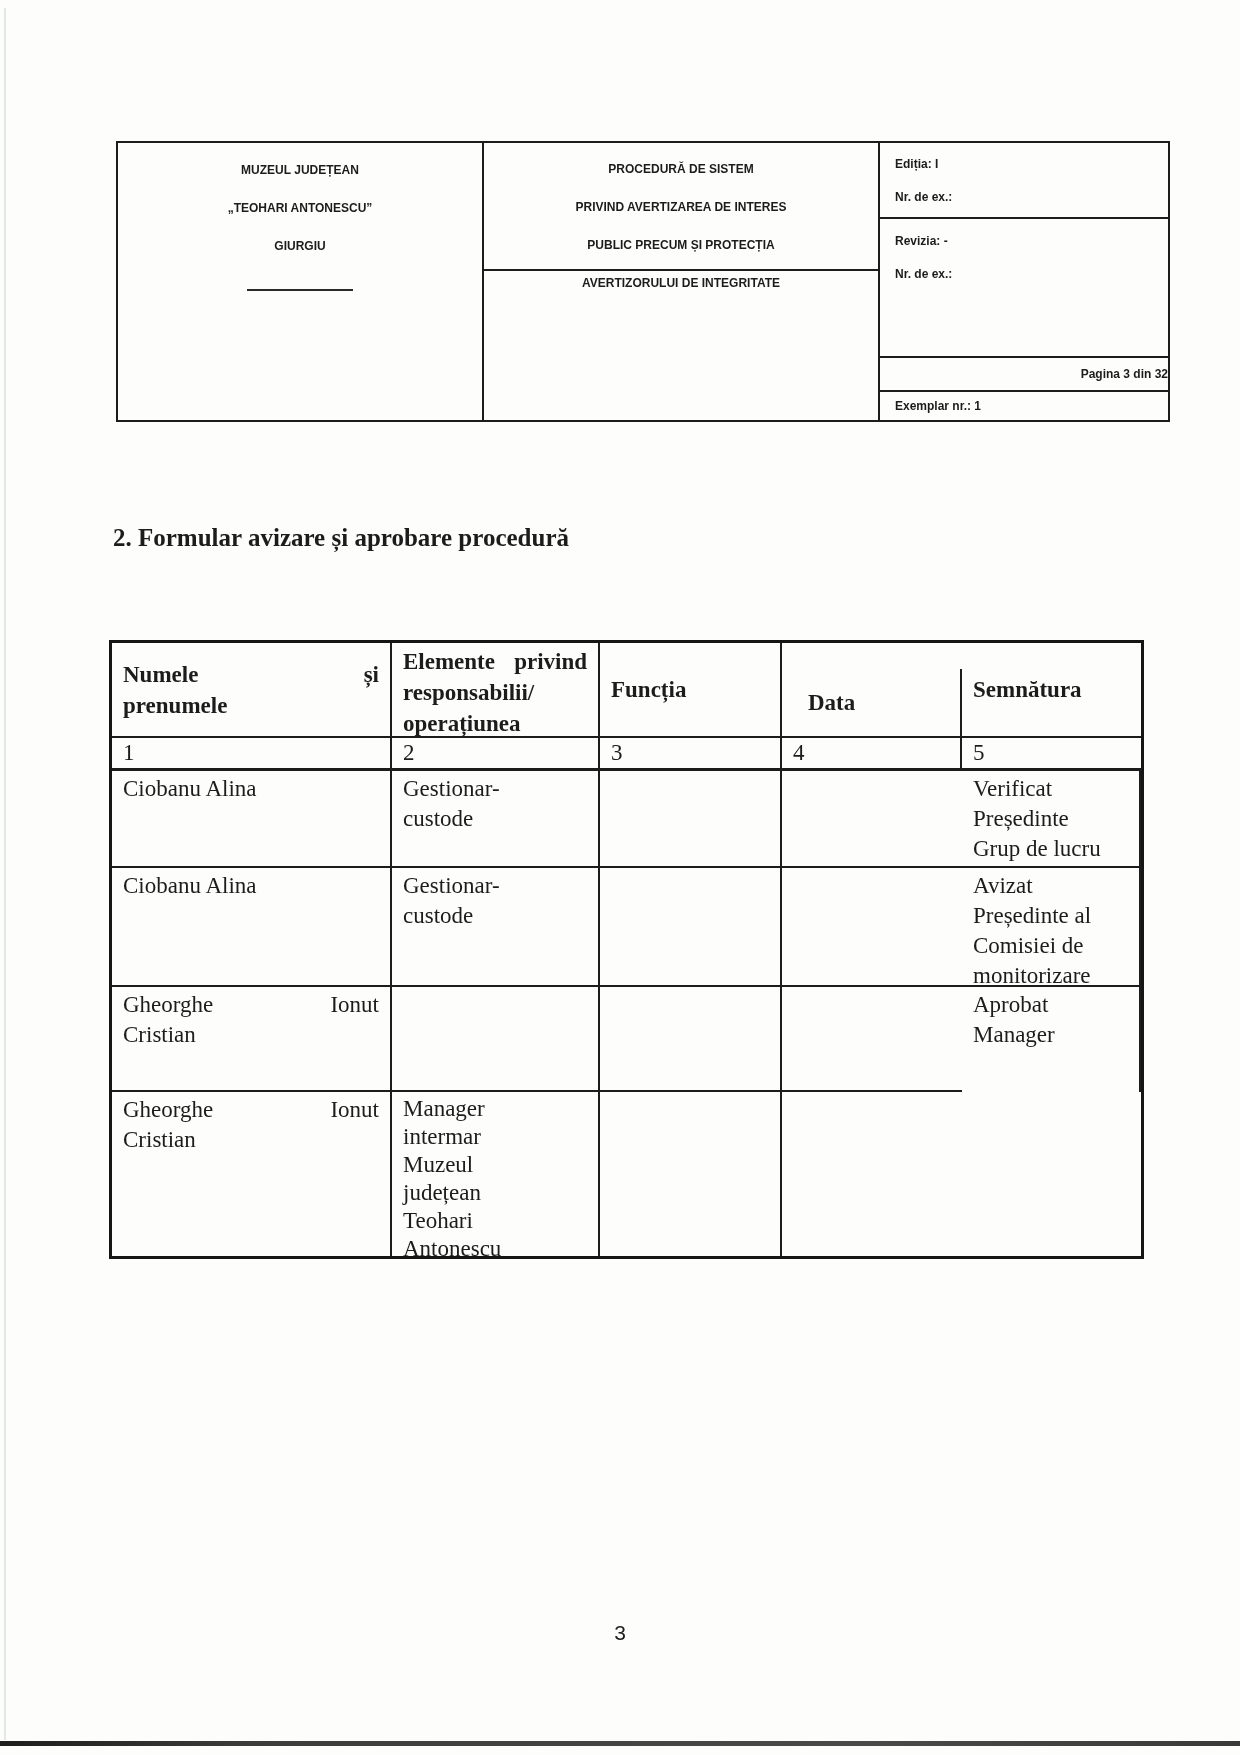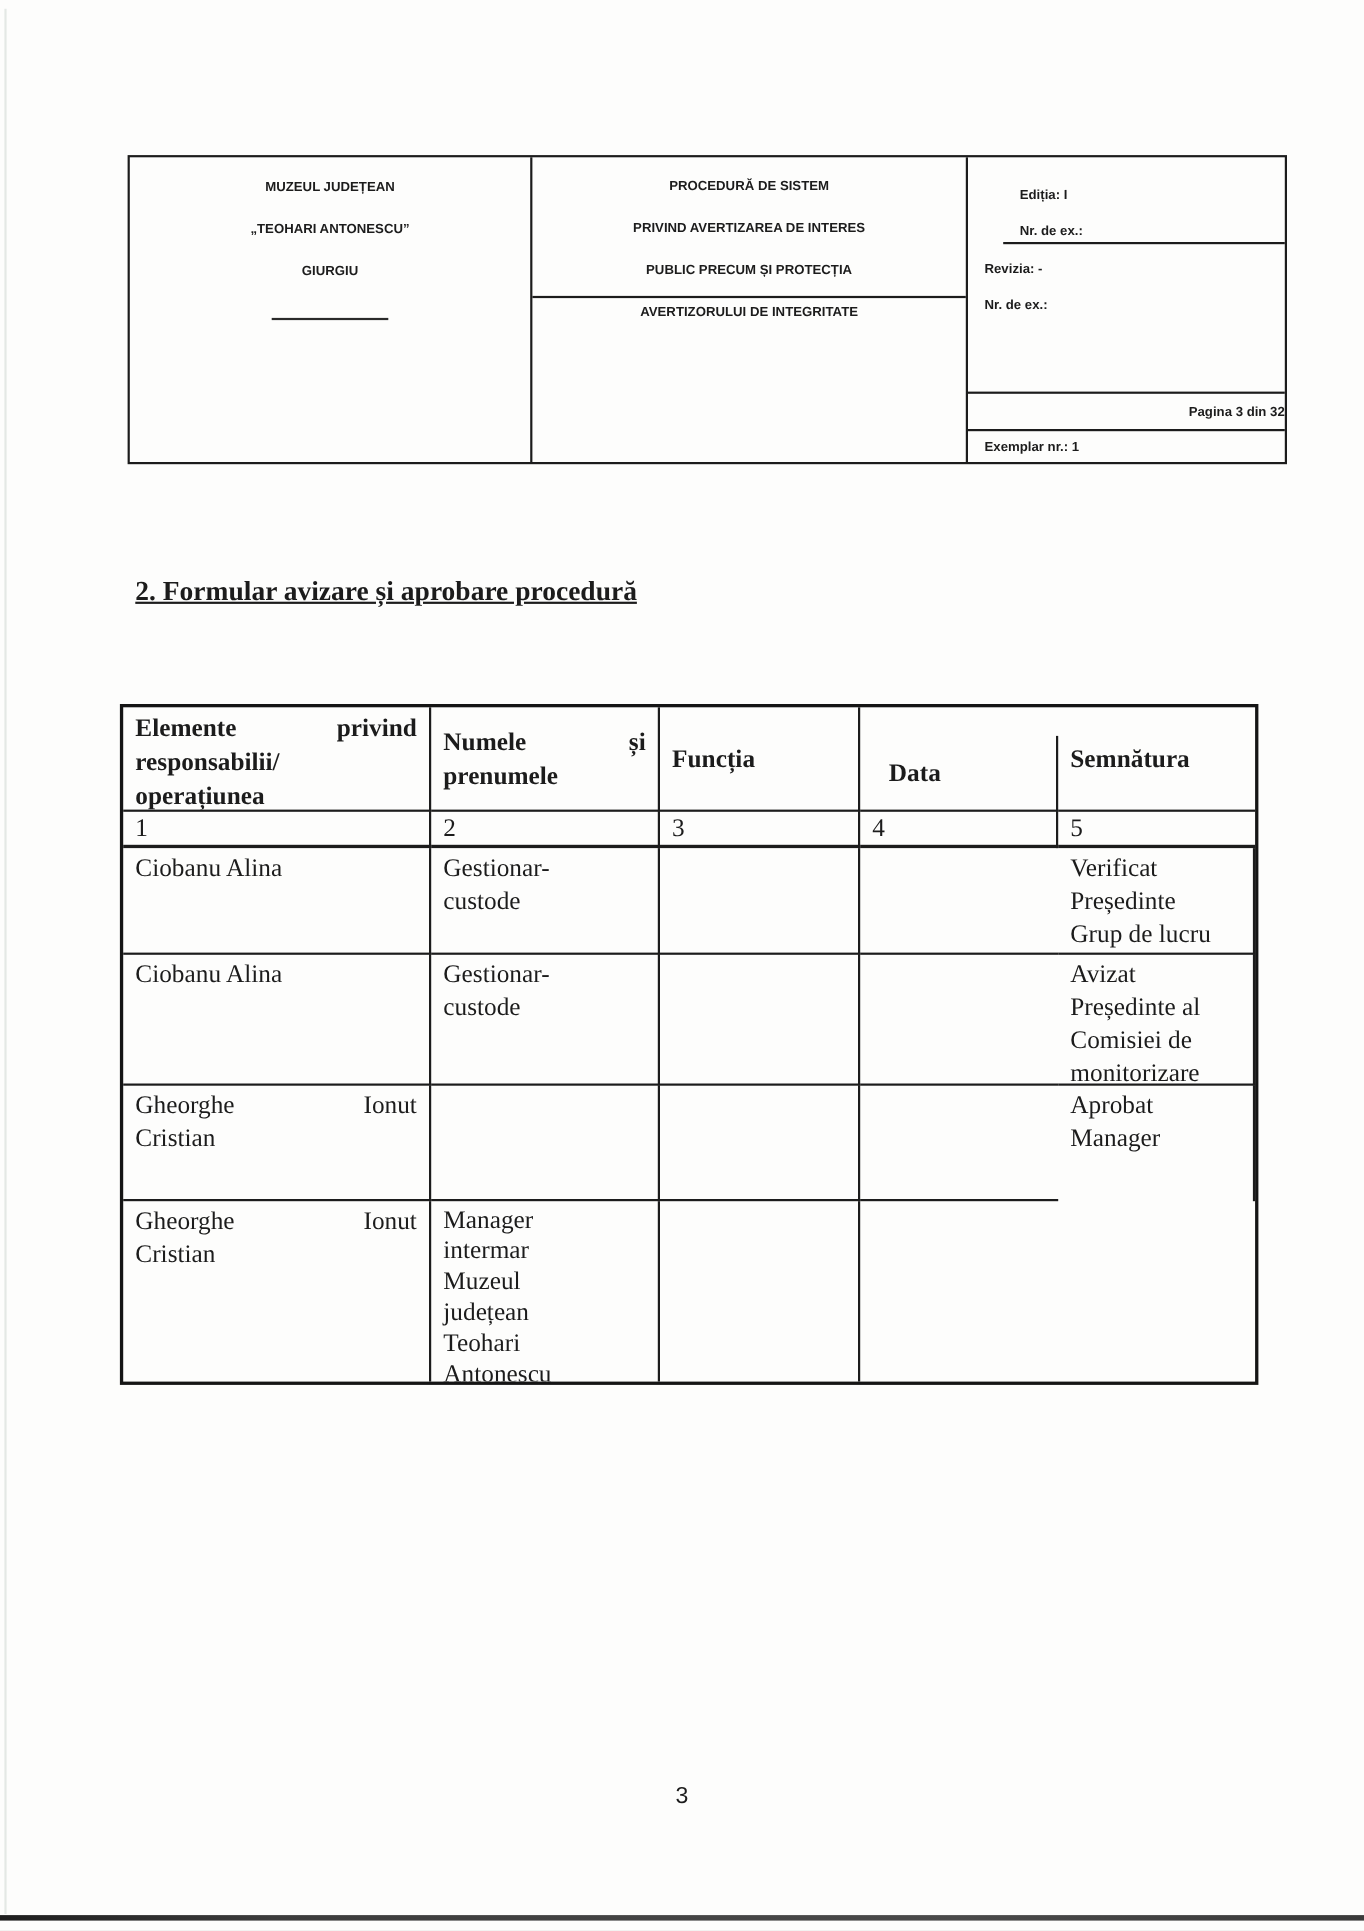--- a/index.html
+++ b/index.html
@@ -29,28 +29,28 @@
   .hdr-left{width:366px;border-right:2px solid #1c1c1c;box-sizing:border-box;
     text-align:center;padding-top:8px;line-height:38px;}
   .sig-line{width:106px;border-top:2px solid #2a2a2a;margin:24px auto 0;}
   .hdr-mid{width:396px;border-right:2px solid #1c1c1c;box-sizing:border-box;
     display:flex;flex-direction:column;}
   .hdr-title{height:128px;border-bottom:2px solid #1c1c1c;box-sizing:border-box;
     text-align:center;padding-top:7px;line-height:38px;}
   .hdr-mid-empty{flex:1;}
   .hdr-right{flex:1;display:flex;flex-direction:column;}
   .meta-cell{padding-left:15px;box-sizing:border-box;}
-  .m1{height:79px;border-bottom:2px solid #1c1c1c;padding-top:18px;line-height:33px;margin-left:32px;}
+  .m1{height:79px;border-bottom:2px solid #1c1c1c;padding-top:5px;line-height:33px;}
   .m2{height:146px;border-bottom:2px solid #1c1c1c;padding-top:6px;line-height:33px;}
   .m3{height:34px;border-bottom:2px solid #1c1c1c;line-height:32px;text-align:right;}
   .m4{flex:1;line-height:28px;}
 
   
-  .section-title{position:absolute;left:123px;top:524px;margin:0;
-    font-size:25px;font-weight:bold;font-family:"Liberation Serif","DejaVu Serif",serif;text-decoration:underline;}
+  .section-title{position:absolute;left:113px;top:524px;margin:0;
+    font-size:25px;font-weight:bold;font-family:"Liberation Serif","DejaVu Serif",serif;}
 
   
   .tbl{
     position:absolute;left:109px;top:640px;width:1035px;height:619px;
     border:3px solid #151515;box-sizing:border-box;
     display:grid;
     grid-template-columns:280px 208px 182px 180px 1fr;
     grid-template-rows:95px 33px 97px 119px 105px 1fr;
     font-size:23px;line-height:30px;
   }
@@ -106,34 +106,34 @@
       </div>
       <div class="meta-cell m3">Pagina 3 din 32</div>
       <div class="meta-cell m4">Exemplar nr.: 1</div>
     </div>
   </div>
 
   <h2 class="section-title">2. Formular avizare și aprobare procedură</h2>
 
   <div class="tbl">
 
+    <div class="c th vcenter" style="padding-left:11px;padding-right:11px;">
+      <div class="jline">
+        <span>Numele</span>
+        <span>și</span>
+      </div>
+      <div>prenumele</div>
+    </div>
     <div class="c th">
       <div class="jline">
         <span>Elemente</span>
         <span>privind</span>
       </div>
       <div>responsabilii/</div>
       <div>operațiunea</div>
-    </div>
-    <div class="c th vcenter" style="padding-left:11px;padding-right:11px;">
-      <div class="jline">
-        <span>Numele</span>
-        <span>și</span>
-      </div>
-      <div>prenumele</div>
     </div>
     <div class="c th vcenter" style="padding-left:11px;">
       <div>Funcția</div>
     </div>
     <div class="c th vcenter" style="padding-left:26px;margin-top:26px;">
       <div>Data</div>
     </div>
     <div class="c th vcenter lastcol" style="padding-left:11px;">
       <div>Semnătura</div>
     </div>

